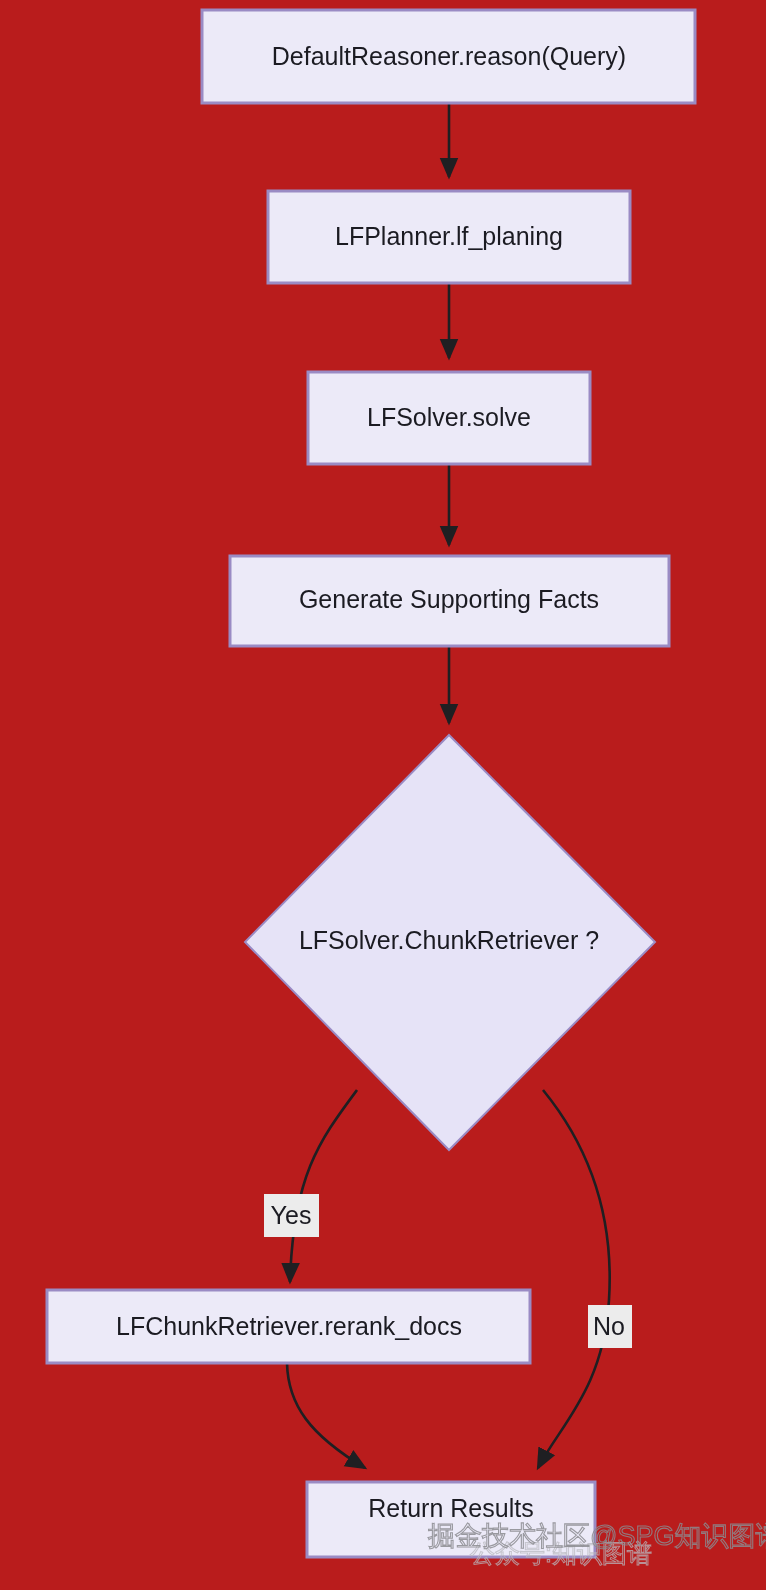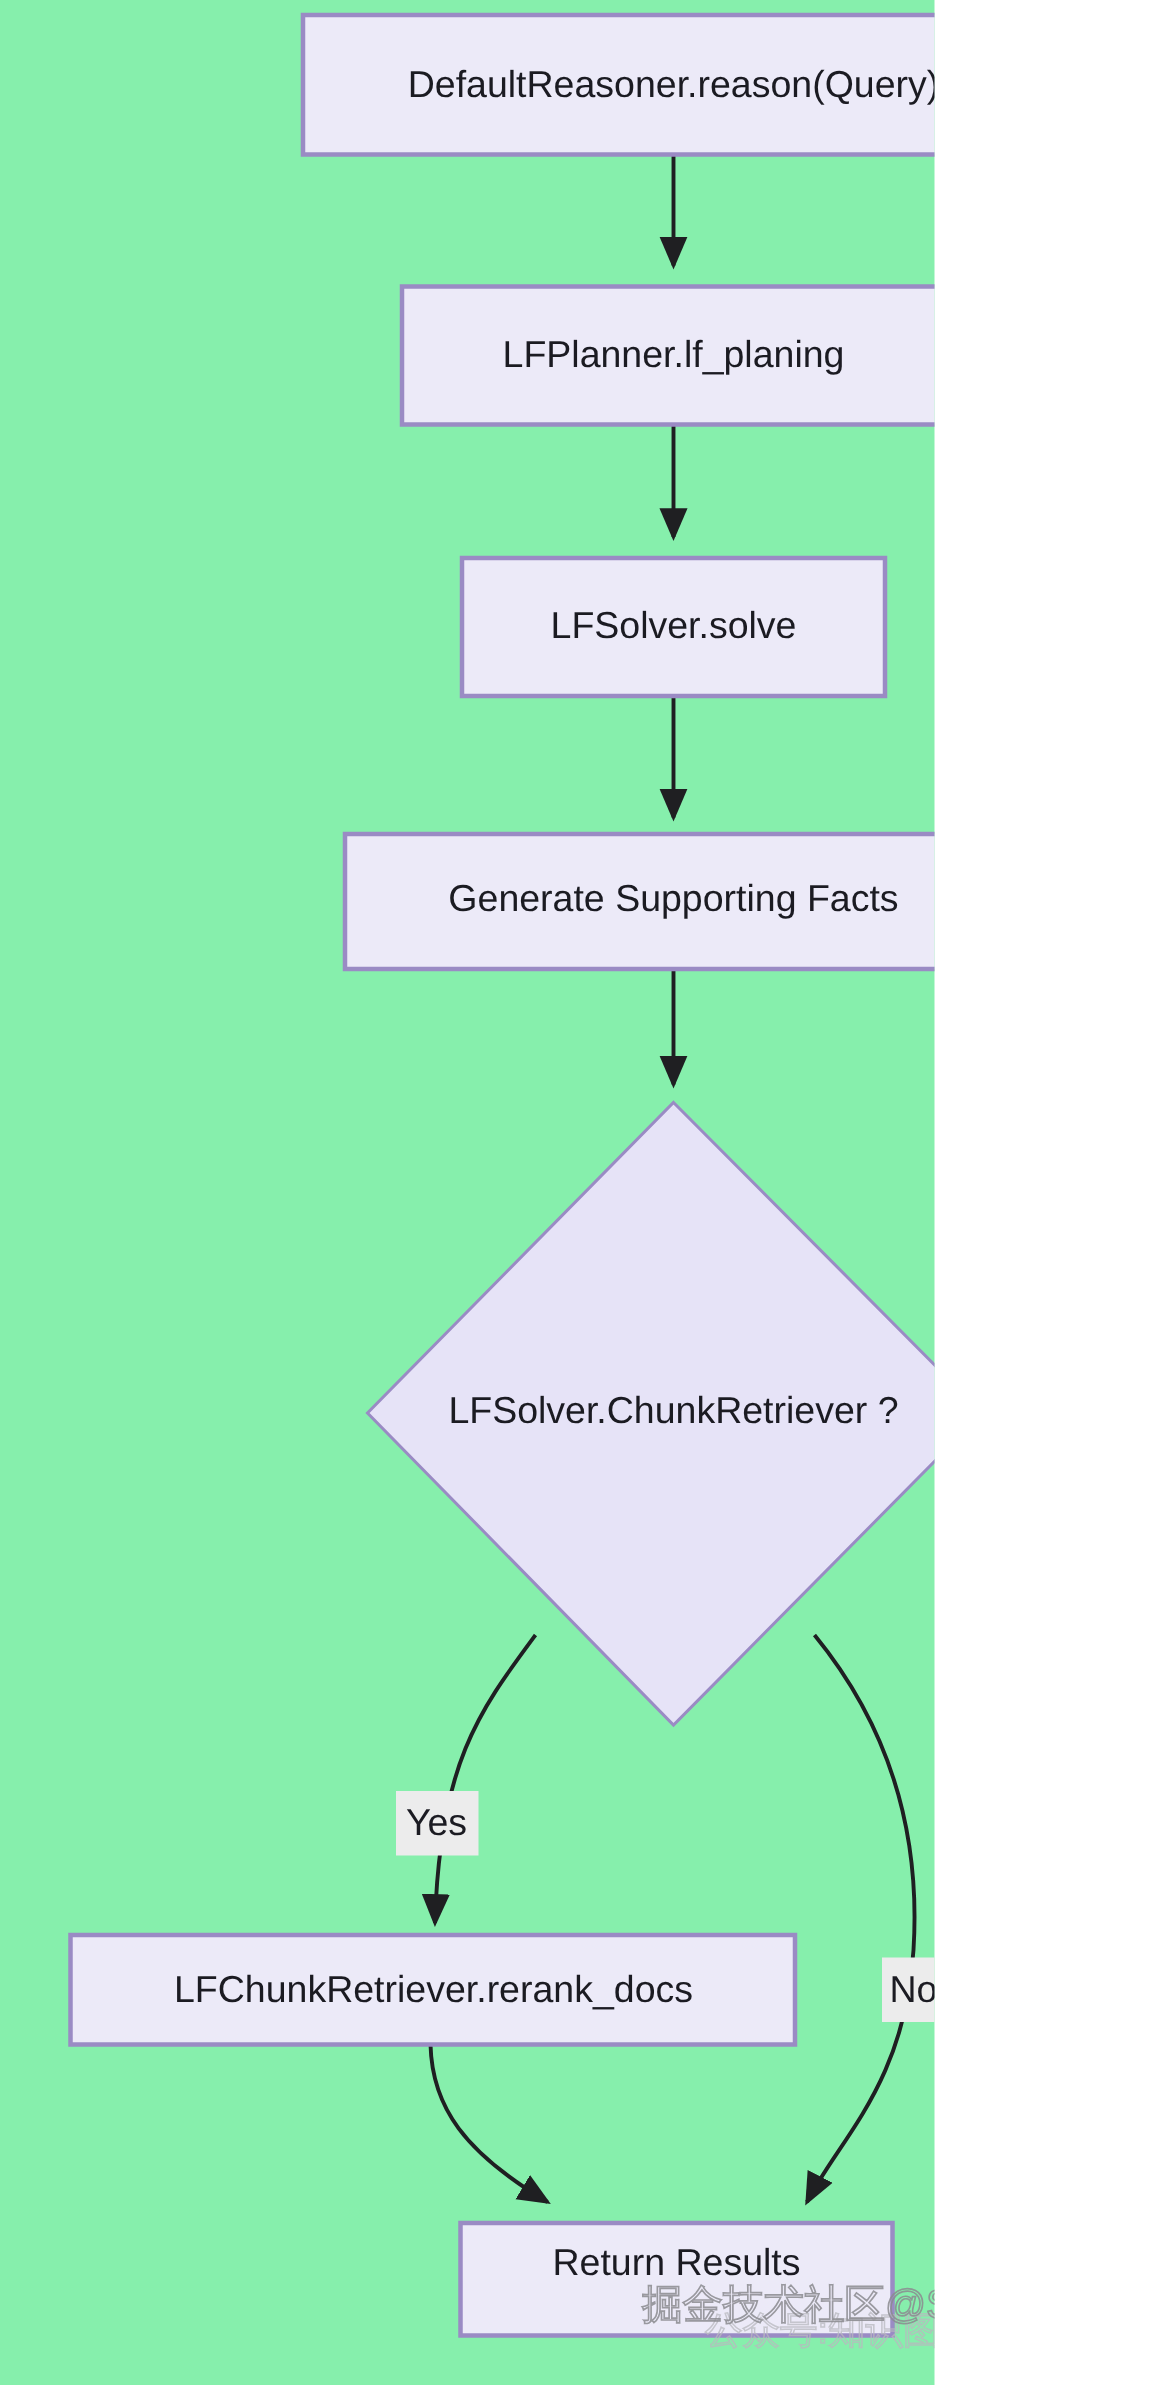--- a/index.html
+++ b/index.html
@@ -5,23 +5,23 @@
   html, body {
     margin: 0;
     padding: 0;
     background: #ffffff;
   }
   body {
     font-family: "Liberation Sans", sans-serif;
   }
   #diagram-root {
     position: relative;
-    width: 623px;
+    width: 766px;
     height: 1590px;
-    background: #86efac;
+    background: #b91c1c;
     overflow: hidden;
   }
   #flow-svg {
     position: absolute;
     top: 0;
     left: 0;
     width: 766px;
     height: 1590px;
   }
   .node-rect {

